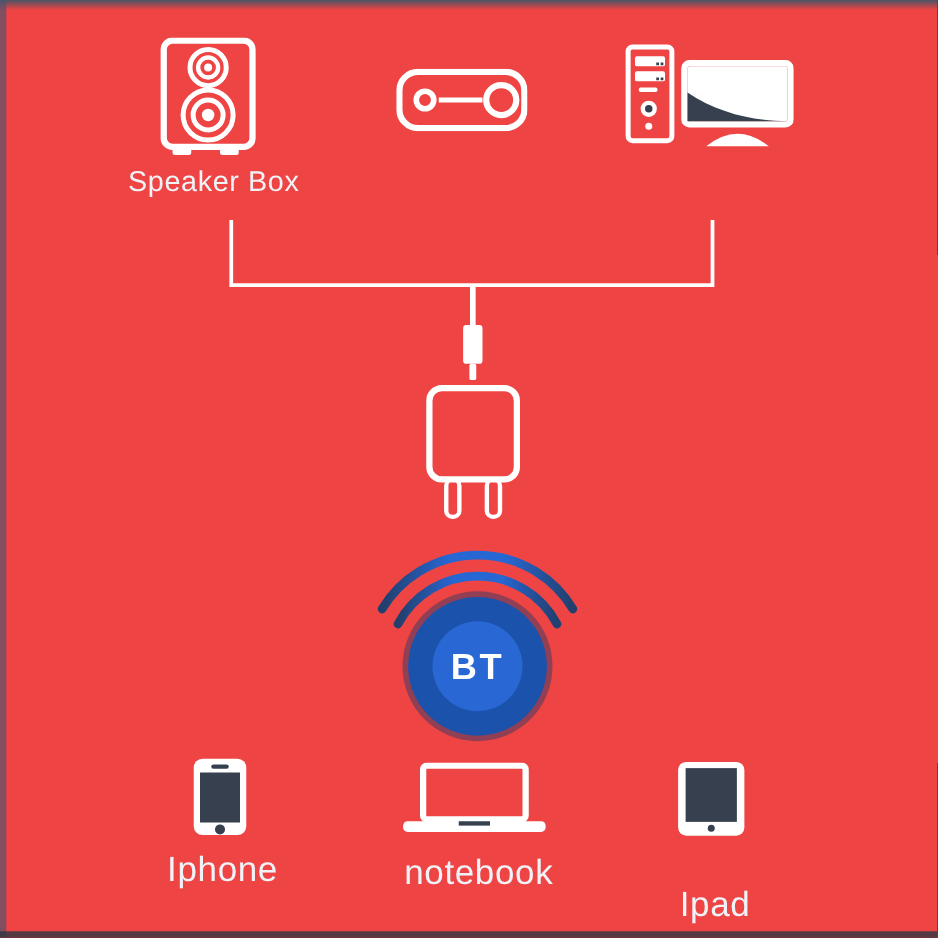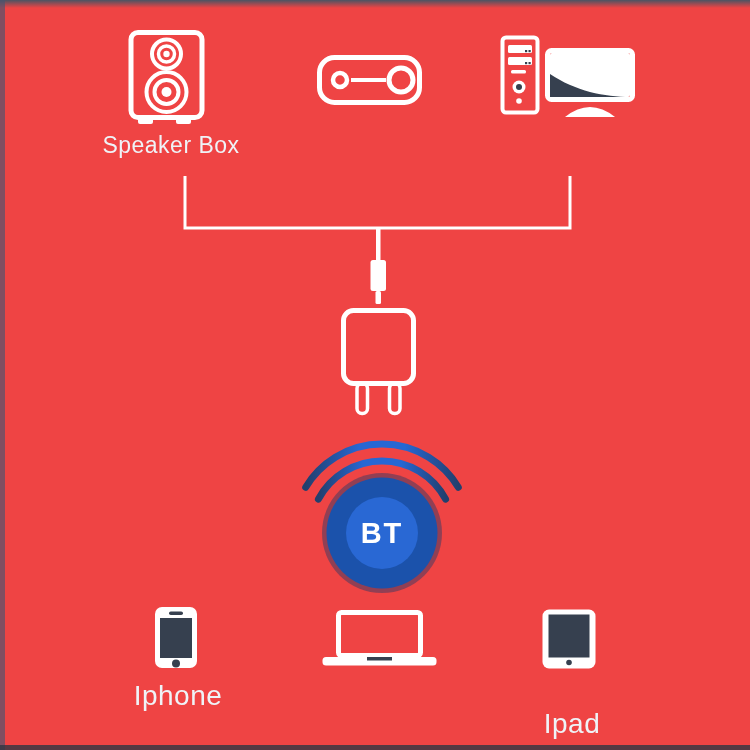--- a/index.html
+++ b/index.html
@@ -128,20 +128,21 @@
   </figure>
   <div class="label bottom" style="left:178px;top:680px;">Iphone</div>
 
   <figure class="abs" style="left:322px;top:610px;">
     <svg width="115" height="57" viewBox="0 0 115 57">
       <rect x="16.5" y="2.5" width="82" height="43" rx="3" fill="none" stroke="#fff" stroke-width="5"></rect>
       <rect x="0.5" y="47" width="114" height="8.5" rx="3.5" fill="#fff"></rect>
       <rect x="45" y="47" width="25" height="3.5" fill="#36404f"></rect>
     </svg>
   </figure>
+  <div class="label bottom" style="left:383px;top:682px;">notebook</div>
 
   <figure class="abs" style="left:542px;top:609px;">
     <svg width="54" height="60" viewBox="0 0 54 60">
       <rect x="0.5" y="0.5" width="53" height="59" rx="6.5" fill="#fff"></rect>
       <rect x="6.5" y="5.5" width="41" height="43" fill="#36404f"></rect>
       <circle cx="27" cy="53.5" r="2.8" fill="#36404f"></circle>
     </svg>
   </figure>
   <div class="label bottom" style="left:572px;top:708px;">Ipad</div>
 

